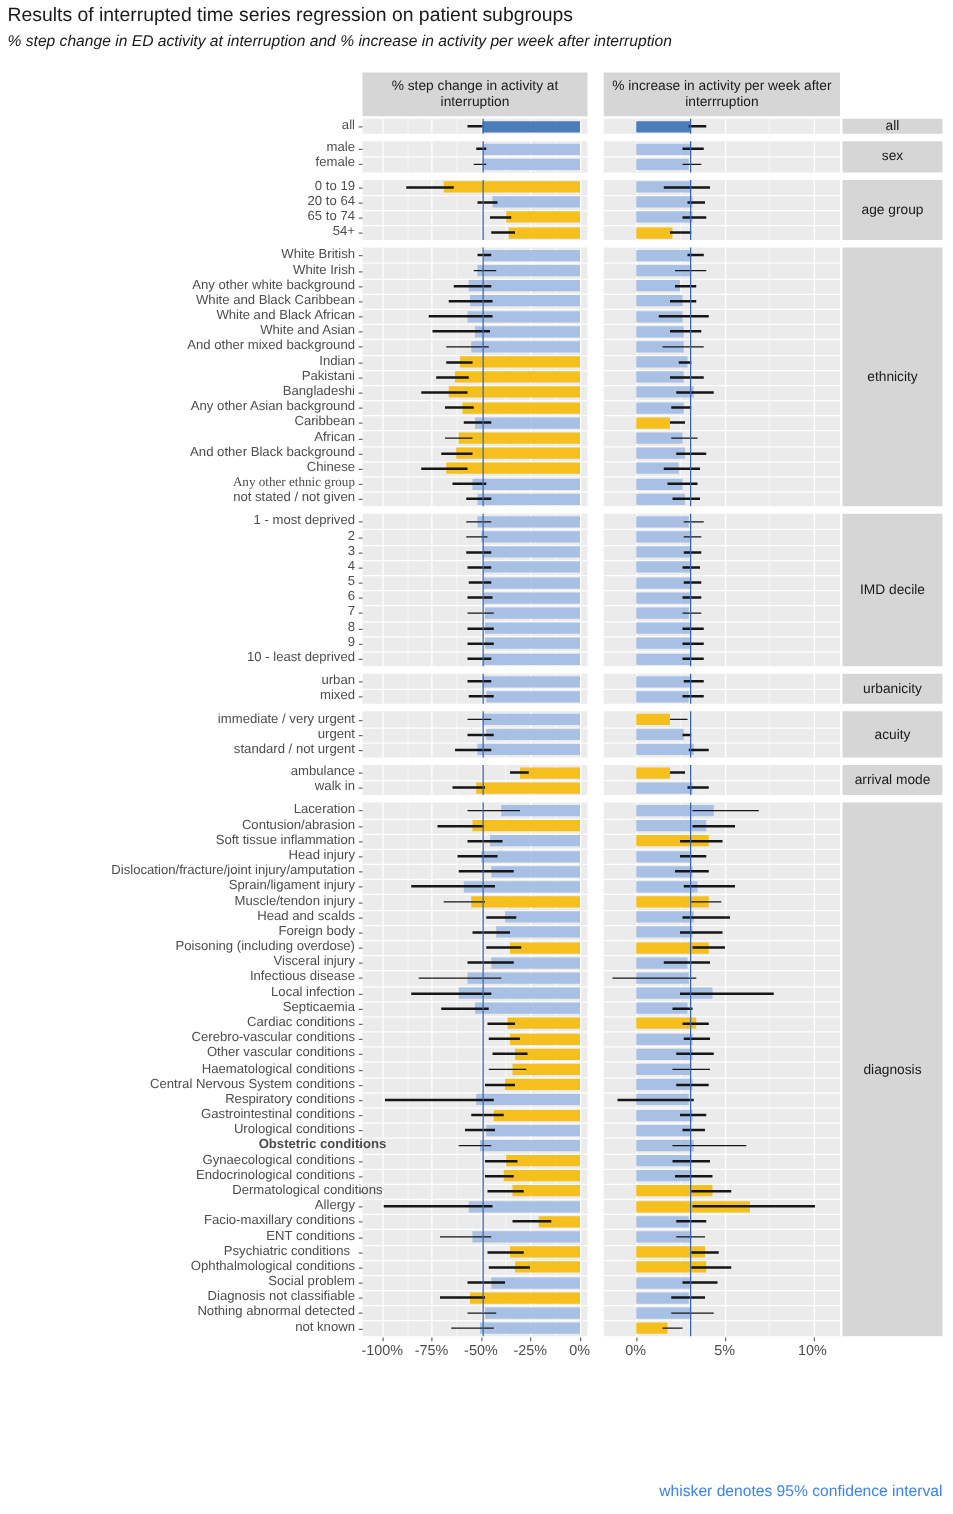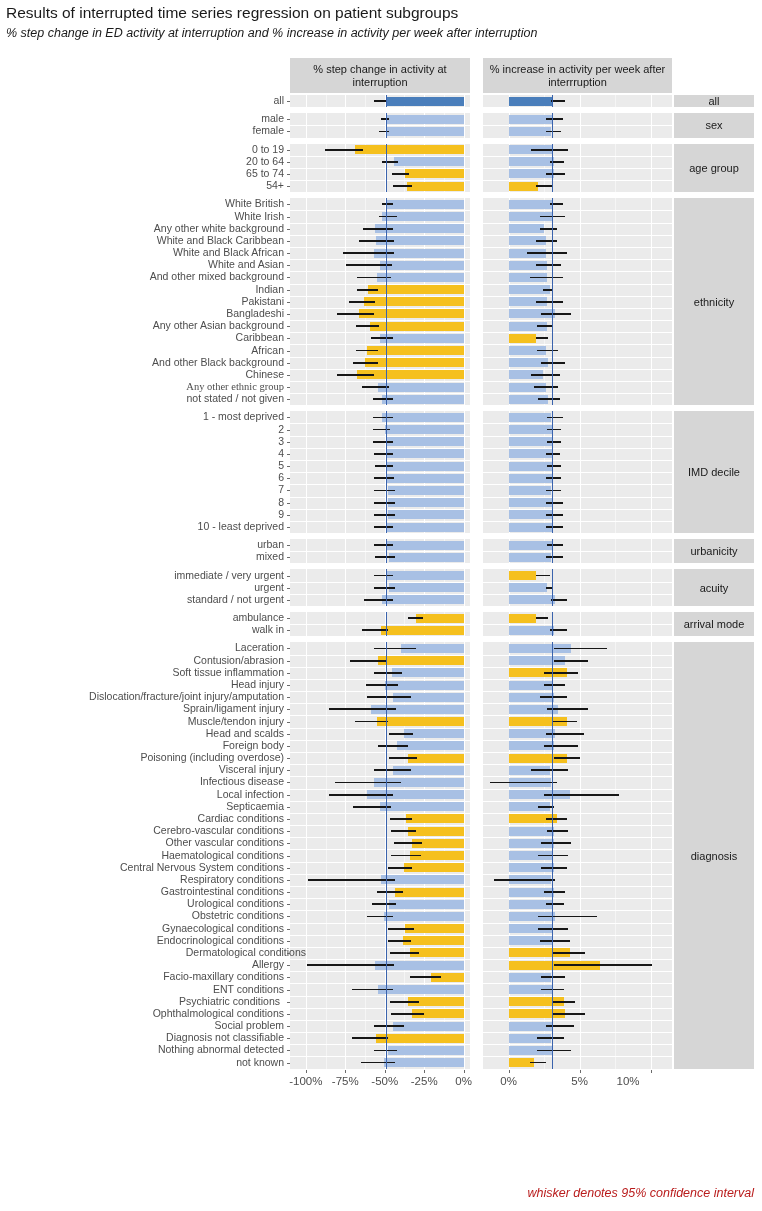--- a/index.html
+++ b/index.html
@@ -3,21 +3,21 @@
 <meta charset="utf-8">
 <style>
   html,body{margin:0;padding:0;}
   body{
     width:762px;height:1211px;background:#ffffff;
     font-family:"Liberation Sans", sans-serif;
     color:#2b2b2b;overflow:hidden;position:relative;
   }
   #title{position:absolute;left:6px;top:4px;font-size:15.5px;color:#1a1a1a;white-space:nowrap;}
   #subtitle{position:absolute;left:6px;top:26px;font-size:12.5px;font-style:italic;color:#1a1a1a;white-space:nowrap;}
-  #footnote{position:absolute;right:8px;top:1186px;font-size:12.5px;font-style:italic;color:#b91c1c;white-space:nowrap;}
+  #footnote{position:absolute;right:8px;top:1186px;font-size:12.5px;color:#3b82f6;white-space:nowrap;}
 
   
   .colhdr{position:absolute;background:#d6d6d6;border:0;font-size:11px;color:#1a1a1a;
           display:flex;align-items:center;justify-content:center;text-align:center;line-height:1.18;padding:2px 4px;box-sizing:border-box;}
 
   
   .rowstrip{position:absolute;background:#d6d6d6;font-size:11px;color:#1a1a1a;
             display:flex;align-items:center;justify-content:center;text-align:center;box-sizing:border-box;}
 
   
@@ -745,21 +745,21 @@
     <div class="bar blue" style="left: 388.684px; top: 899.75px; width: 75px;"></div>
     <div class="whisk" style="left: 372.105px; top: 903.35px; width: 23.6842px; background: rgb(22, 22, 22);"></div>
     <div class="bar blue" style="left: 508.579px; top: 899.75px; width: 44.0526px;"></div>
     <div class="whisk" style="left: 545.526px; top: 903.35px; width: 18.4737px; background: rgb(22, 22, 22);"></div>
     <div class="ylab" style="right: 478px; top: 899.25px; width: 280px;">Urological conditions</div>
     <div class="ytick" style="left: 286.5px; top: 904.25px;"></div>
     <div class="bar blue" style="left: 383.947px; top: 911.93px; width: 79.7368px;"></div>
     <div class="whisk" style="left: 366.579px; top: 915.53px; width: 26.8421px; background: rgb(22, 22, 22);"></div>
     <div class="bar blue" style="left: 508.579px; top: 911.93px; width: 46.8947px;"></div>
     <div class="whisk" style="left: 538.421px; top: 915.53px; width: 58.2632px; background: rgb(22, 22, 22);"></div>
-    <div class="ylab" style="right: 478px; top: 911.43px; width: 280px;">Obstetric conditions</div>
+    <div class="ylab" style="right: 453px; top: 911.43px; width: 280px; font-weight: bold;">Obstetric conditions</div>
     <div class="ytick" style="left: 286.5px; top: 916.43px;"></div>
     <div class="bar yellow" style="left: 405.263px; top: 924.11px; width: 58.4211px;"></div>
     <div class="whisk" style="left: 387.895px; top: 927.71px; width: 26.0526px; background: rgb(22, 22, 22);"></div>
     <div class="bar blue" style="left: 508.579px; top: 924.11px; width: 44.0526px;"></div>
     <div class="whisk" style="left: 538.421px; top: 927.71px; width: 29.8421px; background: rgb(22, 22, 22);"></div>
     <div class="ylab" style="right: 478px; top: 923.61px; width: 280px;">Gynaecological conditions</div>
     <div class="ytick" style="left: 286.5px; top: 928.61px;"></div>
     <div class="bar yellow" style="left: 402.895px; top: 936.29px; width: 60.7895px;"></div>
     <div class="whisk" style="left: 387.895px; top: 939.89px; width: 22.8947px; background: rgb(22, 22, 22);"></div>
     <div class="bar blue" style="left: 508.579px; top: 936.29px; width: 44.0526px;"></div>
@@ -837,14 +837,14 @@
     <div class="xlab" style="left: 344.737px; top: 1074.68px; width: 80px;">-50%</div>
     <div class="xtick" style="left: 424.211px; top: 1069.68px;"></div>
     <div class="xlab" style="left: 384.211px; top: 1074.68px; width: 80px;">-25%</div>
     <div class="xtick" style="left: 463.684px; top: 1069.68px;"></div>
     <div class="xlab" style="left: 423.684px; top: 1074.68px; width: 80px;">0%</div>
     <div class="xtick" style="left: 508.579px; top: 1069.68px;"></div>
     <div class="xlab" style="left: 468.579px; top: 1074.68px; width: 80px;">0%</div>
     <div class="xtick" style="left: 579.632px; top: 1069.68px;"></div>
     <div class="xlab" style="left: 539.632px; top: 1074.68px; width: 80px;">5%</div>
     <div class="xtick" style="left: 650.684px; top: 1069.68px;"></div>
-    <div class="xlab" style="left: 588px; top: 1074.68px; width: 80px;">10%</div>
+    <div class="xlab" style="left: 610px; top: 1074.68px; width: 80px;">10%</div>
   </div>
 
 </body></html>

